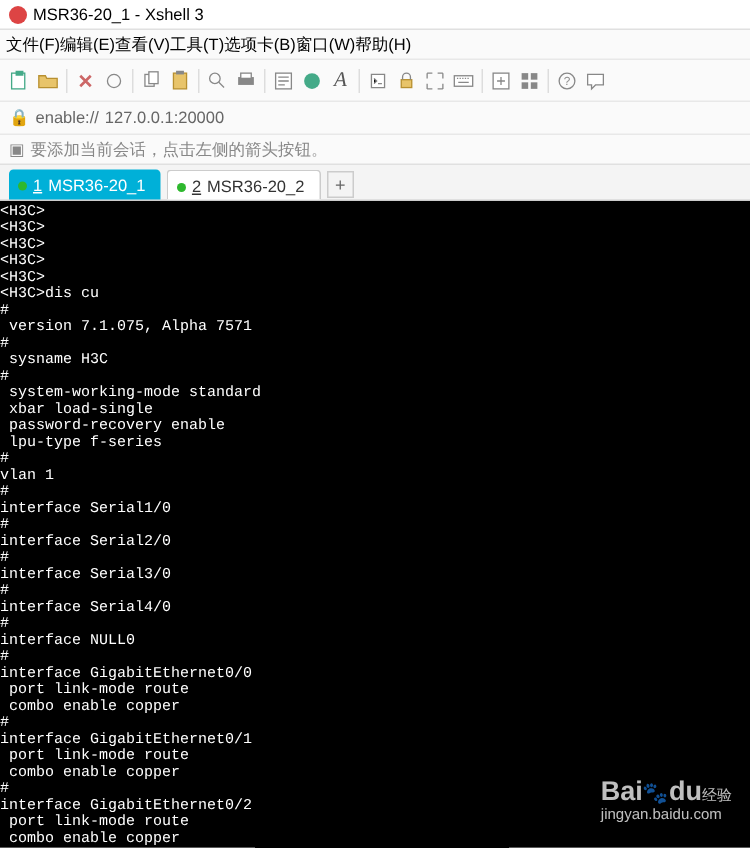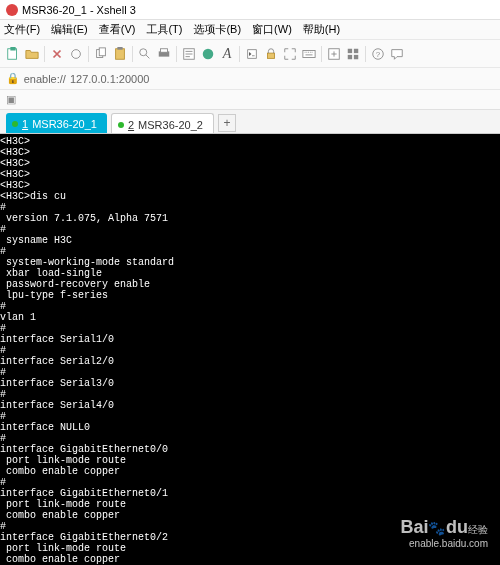--- a/index.html
+++ b/index.html
@@ -1,35 +1,35 @@
 <!DOCTYPE html>
 <html><head>
 <meta charset="utf-8">
 <style>
 * { margin:0; padding:0; box-sizing:border-box; }
 body { width:500px; height:565px; font-family:"Microsoft YaHei",Tahoma,sans-serif; font-size:11px; background:#f0f0f0; overflow:hidden; position:relative; }
 .titlebar { height:20px; display:flex; align-items:center; padding:2px 6px; background:#fff; border-bottom:1px solid #e0e0e0; }
 .titlebar .appicon { width:12px; height:12px; background:#d44; border-radius:50%; margin-right:4px; }
-.menubar { height:20px; display:flex; align-items:center; padding:0 4px; background:#fafafa; border-bottom:1px solid #e8e8e8; gap:11px; font-size:11px; }
+.menubar { height:20px; display:flex; align-items:center; padding:0 4px; background:#fafafa; border-bottom:1px solid #e8e8e8; gap:0; font-size:11px; }
 .menubar span { cursor:default; }
 .toolbar { height:28px; display:flex; align-items:center; padding:0 4px; background:#fafafa; border-bottom:1px solid #e8e8e8; gap:1px; }
 .tbtn { width:18px; height:18px; display:flex; align-items:center; justify-content:center; color:#555; font-size:12px; cursor:pointer; }
 .tbtn svg { width:14px; height:14px; }
 .sep { width:1px; height:16px; background:#ddd; margin:0 2px; }
 .addrbar { height:22px; display:flex; align-items:center; padding:0 6px; background:#fafafa; border-bottom:1px solid #e8e8e8; font-size:11px; color:#666; gap:4px; }
 .hintbar { height:20px; display:flex; align-items:center; padding:0 6px; background:#fafafa; border-bottom:1px solid #e0e0e0; font-size:11px; color:#888; gap:4px; }
 .tabbar { height:24px; display:flex; align-items:flex-end; padding:0 6px; background:#f4f4f4; border-bottom:1px solid #ccc; gap:4px; }
 .tab { height:20px; padding:2px 10px 0 6px; display:flex; align-items:center; font-size:11px; border-top-left-radius:3px; border-top-right-radius:3px; cursor:pointer; gap:4px; }
 .tab.active { background:#00b0d8; color:#fff; }
 .tab.inactive { background:#fff; border:1px solid #ccc; border-bottom:none; color:#333; }
 .dot { width:6px; height:6px; border-radius:50%; }
 .dot.green { background:#2eb82e; }
 .addtab { width:18px; height:18px; border:1px solid #ccc; display:flex; align-items:center; justify-content:center; font-size:12px; color:#666; cursor:pointer; margin-bottom:1px; }
 .term { background:#000; color:#fff; font-family:Consolas,"Courier New",monospace; font-size:10px; line-height:11px; padding:2px 0; height:431px; overflow:hidden; white-space:pre; }
-.watermark { position:absolute; right:12px; bottom:16px; color:#fff; opacity:.75; text-align:right; font-size:10px; }
+.watermark { position:absolute; right:12px; bottom:16px; color:#fff; opacity:.75; text-align:left; font-size:10px; }
 .watermark .big { font-size:18px; font-weight:bold; }
 .watermark .paw { font-size:14px; }
 </style>
 </head>
 <body>
 
 <div class="titlebar">
   <span class="appicon"></span>
   <span>MSR36-20_1</span>
   <span>&nbsp;-&nbsp;</span>
@@ -162,20 +162,21 @@
 </div>
 
 <div class="addrbar">
   <span>🔒</span>
   <span>enable://</span>
     <span>127.0.0.1:20000</span>
 </div>
 
 <div class="hintbar">
   <span>▣</span>
+  <span>要添加当前会话，点击左侧的箭头按钮。</span>
 </div>
 
 <div class="tabbar">
   <div class="tab active">
     <span class="dot green"></span>
     <u>1</u>
     <span>MSR36-20_1</span>
   </div>
   <div class="tab inactive">
     <span class="dot green"></span>
@@ -227,14 +228,14 @@
 #
 interface GigabitEthernet5/0
  port link-mode route
  combo enable copper
 #
 interface GigabitEthernet5/1</span>
 </div>
 
 <div class="watermark">
   <div><span class="big">Bai</span><span class="paw">🐾</span><span class="big">du</span><span>经验</span></div>
-  <div>enable.baidu.com</div>
+  <div>jingyan.baidu.com</div>
 </div>
 
 </body></html>

